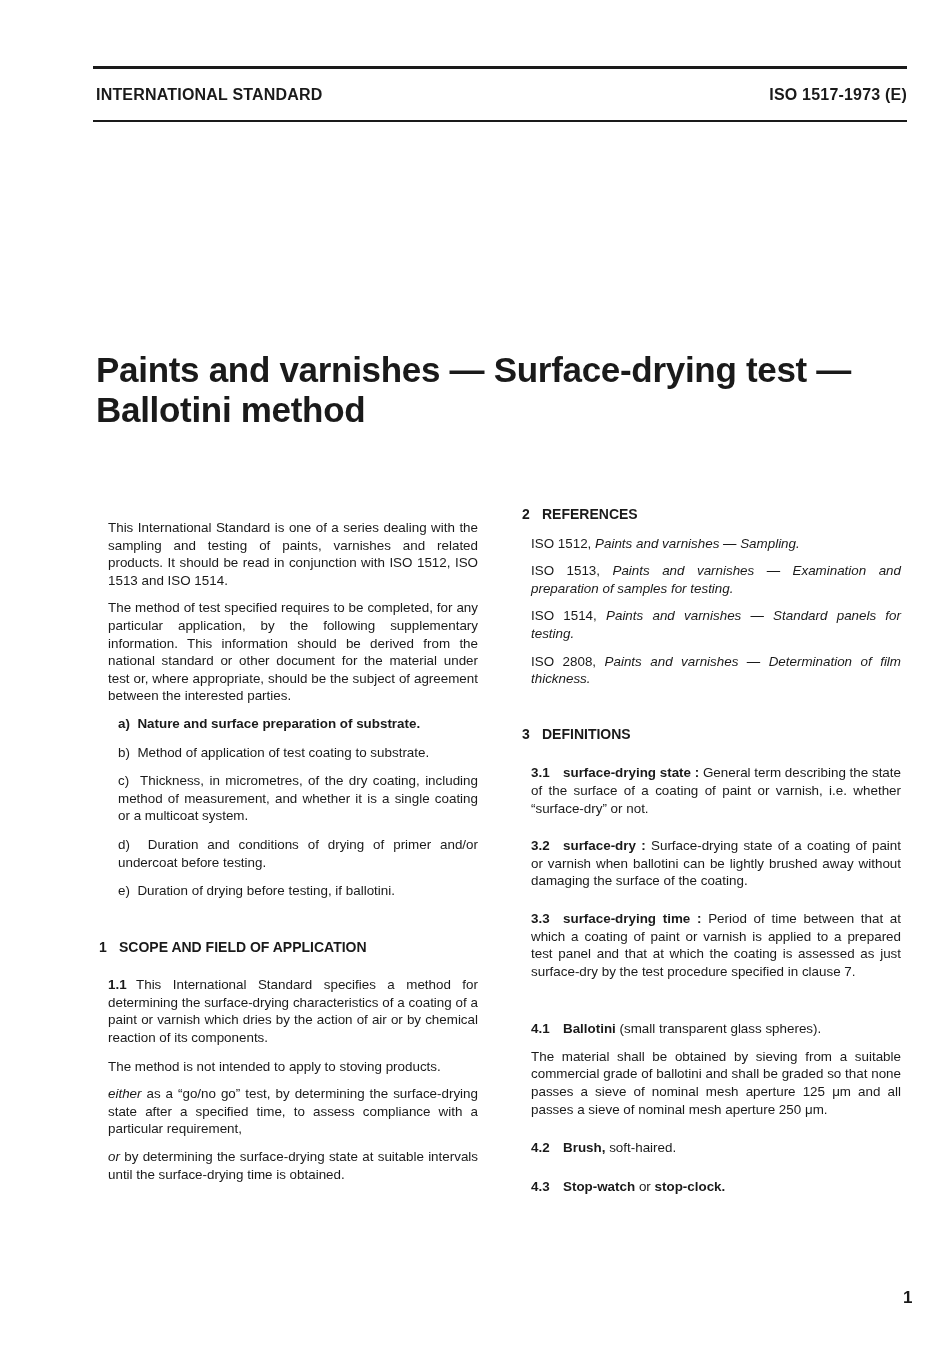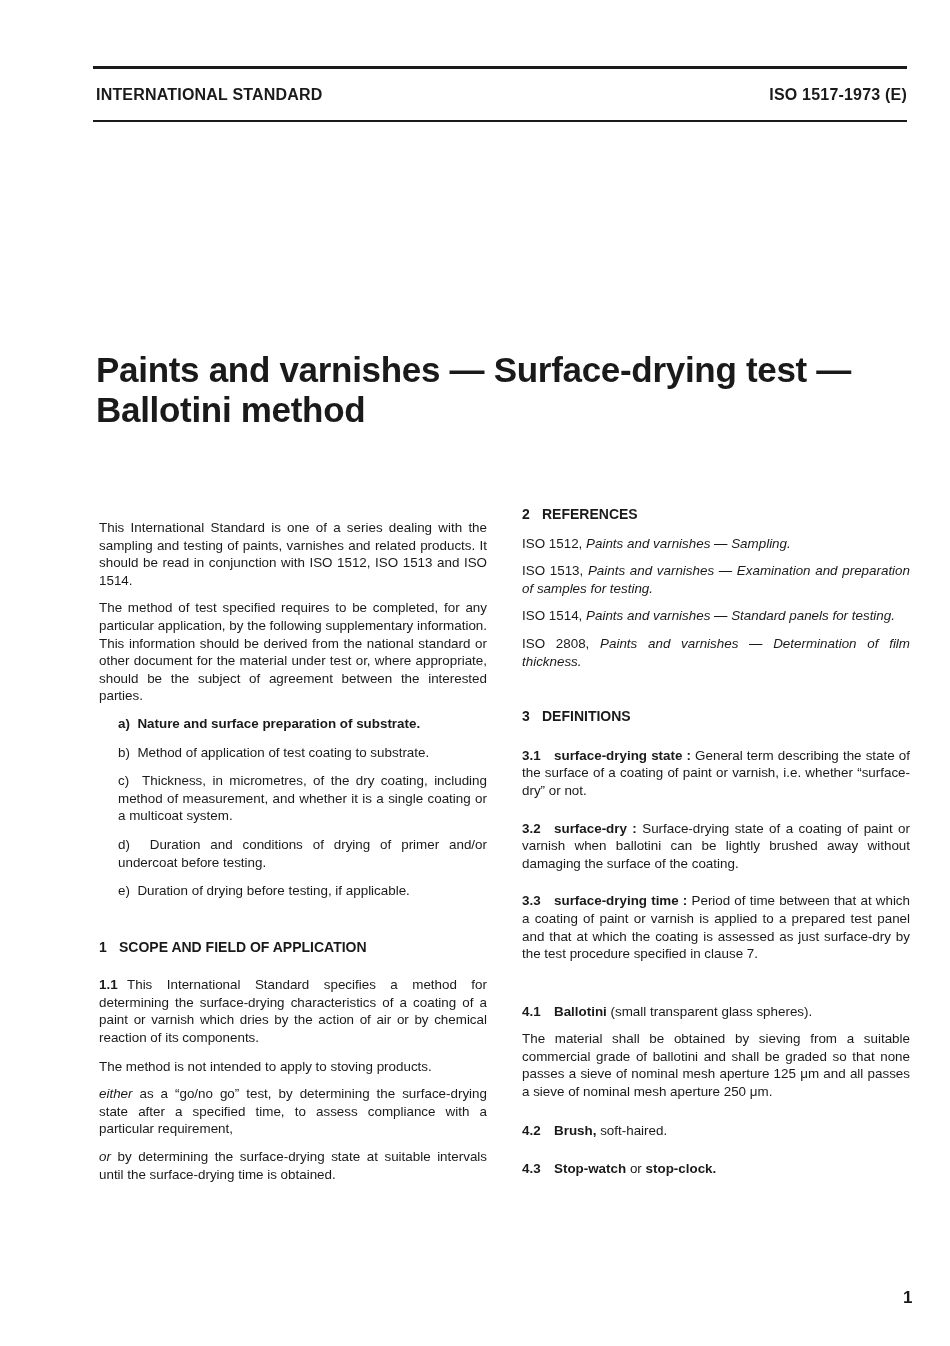--- a/index.html
+++ b/index.html
@@ -11,21 +11,21 @@
   .hdr { position: absolute; top: 86px; font-weight: bold; font-size: 16px; letter-spacing: 0.2px; }
   .hdr.left { left: 96px; }
   .hdr.right { right: 43px; }
   .title { position: absolute; top: 350px; left: 96px; width: 814px;
            font-weight: bold; font-size: 35px; letter-spacing: -0.3px; }
   .col { position: absolute; top: 506px; width: 388px; font-size: 13.4px; line-height: 17.6px; }
   .col.left { left: 99px; }
   .col.right { left: 522px; }
   .sec-h { font-weight: bold; font-size: 14px; margin: 0; }
   .sec-h .num { display: inline-block; width: 20px; }
-  p { margin: 0; text-align: justify; }
+  p { margin: 9px; text-align: justify; }
   .it { font-style: italic; }
   .b { font-weight: bold; }
   .sub { display: inline-block; min-width: 32px; font-weight: bold; }
   .list-item { margin-left: 19px; text-align: justify; }
   .footer-page { position: absolute; left: 903px; top: 1288px; font-weight: bold; font-size: 17px; }
 </style>
 </head>
 <body>
 
 <div class="rule top"></div>
@@ -36,21 +36,21 @@
 <h1 class="title" style="margin:0;">Paints and varnishes — Surface-drying test — Ballotini method</h1>
 
 <div class="col left">
   <div>
     <p style="margin-top:13px;">This International Standard is one of a series dealing with the sampling and testing of paints, varnishes and related products. It should be read in conjunction with ISO 1512, ISO 1513 and ISO 1514.</p>
     <p style="margin-top:10px;">The method of test specified requires to be completed, for any particular application, by the following supplementary information. This information should be derived from the national standard or other document for the material under test or, where appropriate, should be the subject of agreement between the interested parties.</p>
     <p class="list-item" style="margin-top:10px;font-weight:bold;"><span>a)</span>&nbsp;&nbsp;<span>Nature and surface preparation of substrate.</span></p>
     <p class="list-item" style="margin-top:11px;"><span>b)</span>&nbsp;&nbsp;<span>Method of application of test coating to substrate.</span></p>
     <p class="list-item" style="margin-top:11px;"><span>c)</span>&nbsp;&nbsp;<span>Thickness, in micrometres, of the dry coating, including method of measurement, and whether it is a single coating or a multicoat system.</span></p>
     <p class="list-item" style="margin-top:11px;"><span>d)</span>&nbsp;&nbsp;<span>Duration and conditions of drying of primer and/or undercoat before testing.</span></p>
-    <p class="list-item" style="margin-top:11px;"><span>e)</span>&nbsp;&nbsp;<span>Duration of drying before testing, if applicable.</span></p>
+    <p class="list-item" style="margin-top:11px;"><span>e)</span>&nbsp;&nbsp;<span>Duration of drying before testing, if ballotini.</span></p>
   </div>
 
   <div style="margin-top:39px;">
     <h2 class="sec-h">
       <span class="num">1</span><span>SCOPE AND FIELD OF APPLICATION</span>
     </h2>
     <p style="margin-top:20px;"><span class="sub" style="min-width:28px;">1.1</span><span>This International Standard specifies a method for determining the surface-drying characteristics of a coating of a paint or varnish which dries by the action of air or by chemical reaction of its components.</span></p>
     <p style="margin-top:11px;">The method is not intended to apply to stoving products.</p>
     <p style="margin-top:10px;"><span class="it">either</span> <span>as a “go/no go” test, by determining the surface-drying state after a specified time, to assess compliance with a particular requirement,</span></p>
     <p style="margin-top:10px;"><span class="it">or</span> <span>by determining the surface-drying state at suitable intervals until the surface-drying time is obtained.</span></p>

